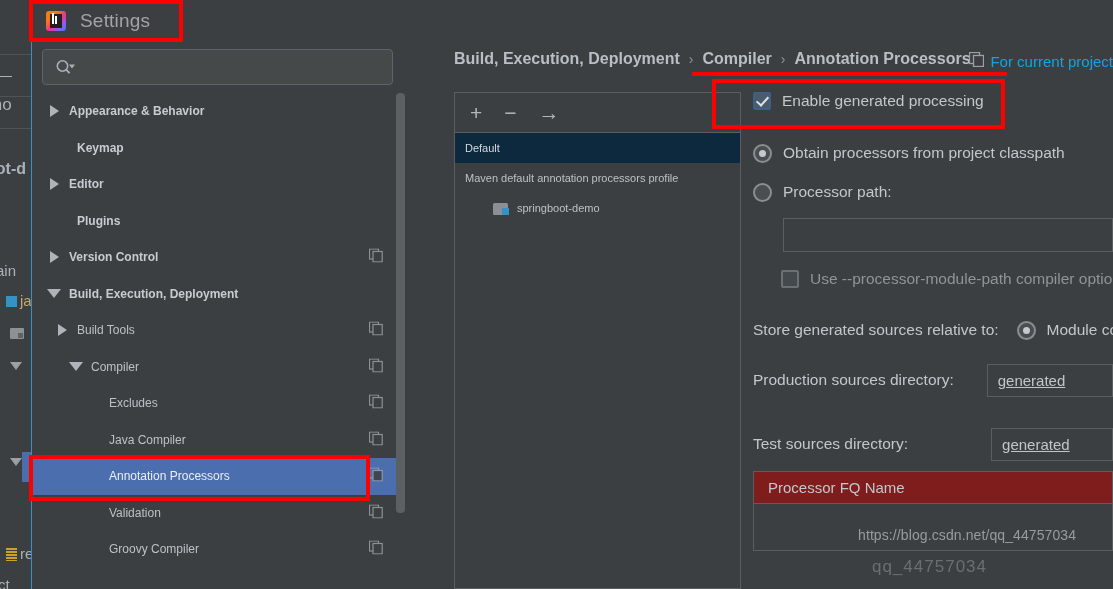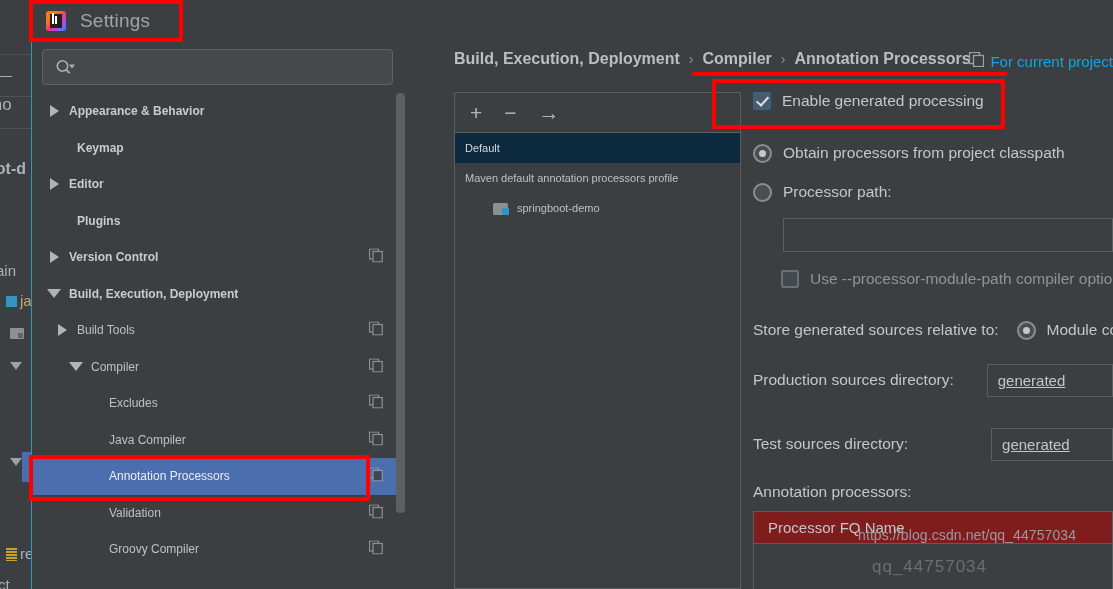--- a/index.html
+++ b/index.html
@@ -457,21 +457,20 @@
         <div class="opt-row" style="height:34px;margin-top:18px">
           <span class="label-plain">Production sources directory:</span>
           <span class="field-box" style="margin-left:33px;width:200px">generated</span>
         </div>
 
         <div class="opt-row" style="height:34px;margin-top:30px">
           <span class="label-plain">Test sources directory:</span>
           <span class="field-box" style="margin-left:83px;width:200px">generated</span>
         </div>
 
-        <div class="label-plain" style="margin-top:22px">Annotation processors:</div>
 
         <div class="table-box" style="margin-top:10px;width:360px;height:80px">
           <div class="table-head">Processor FQ Name</div>
         </div>
       </div>
     </div>
   </div>
 
   <div class="watermark ghost" style="left:872px; top:557px; font-size:17px; letter-spacing:1px;">qq_44757034</div>
   <div class="watermark" style="left:858px; top:527px;">https://blog.csdn.net/qq_44757034</div>

